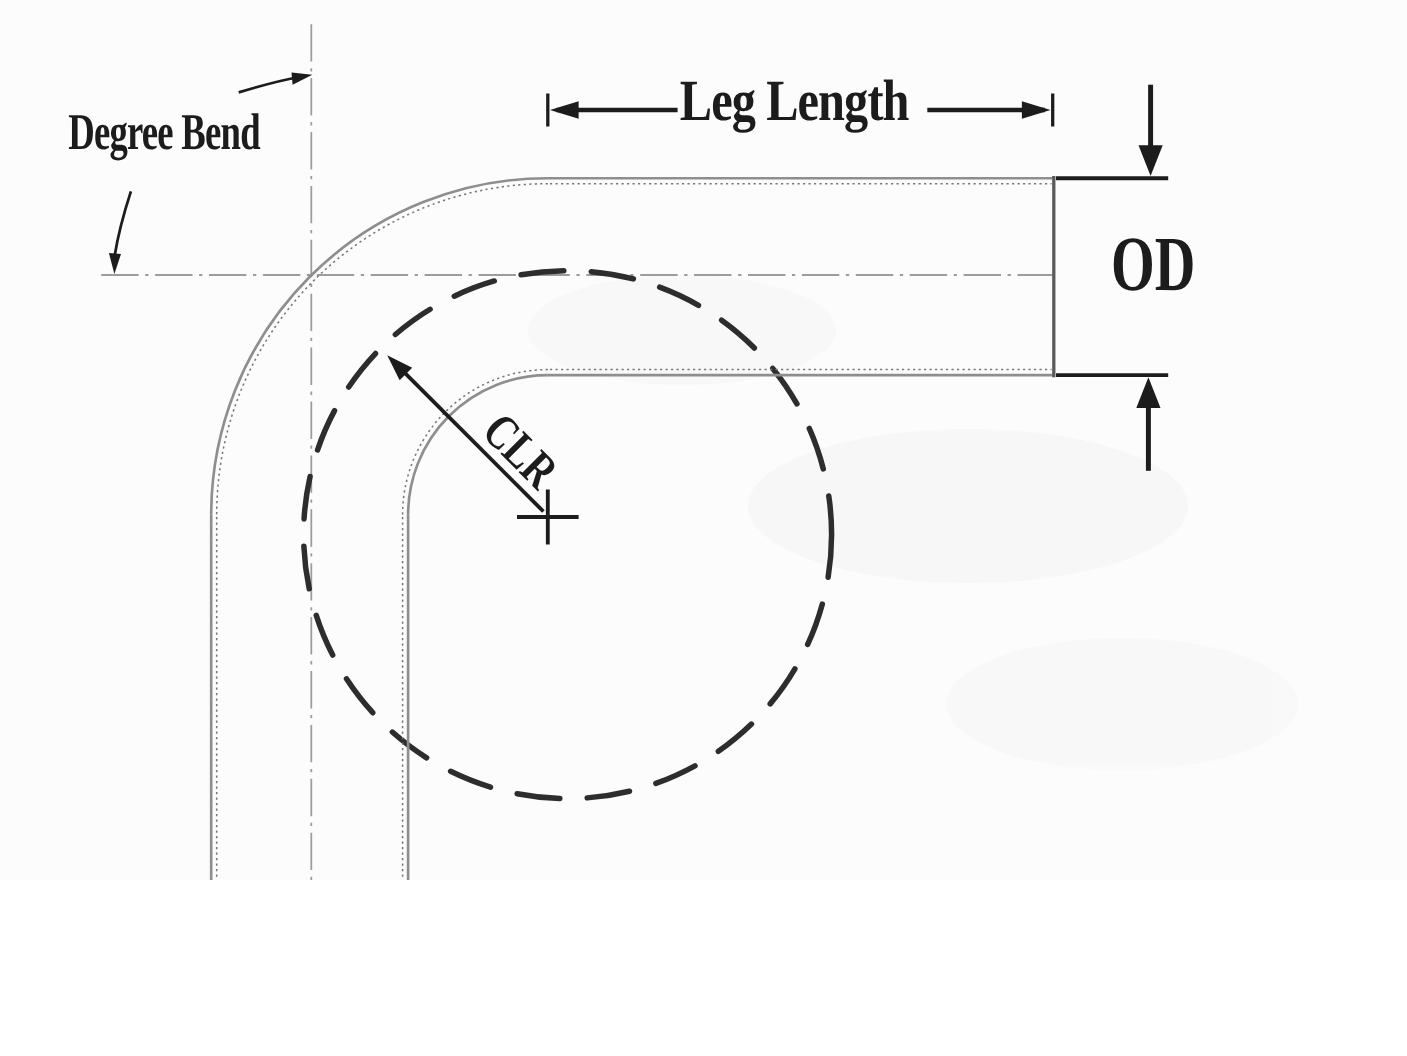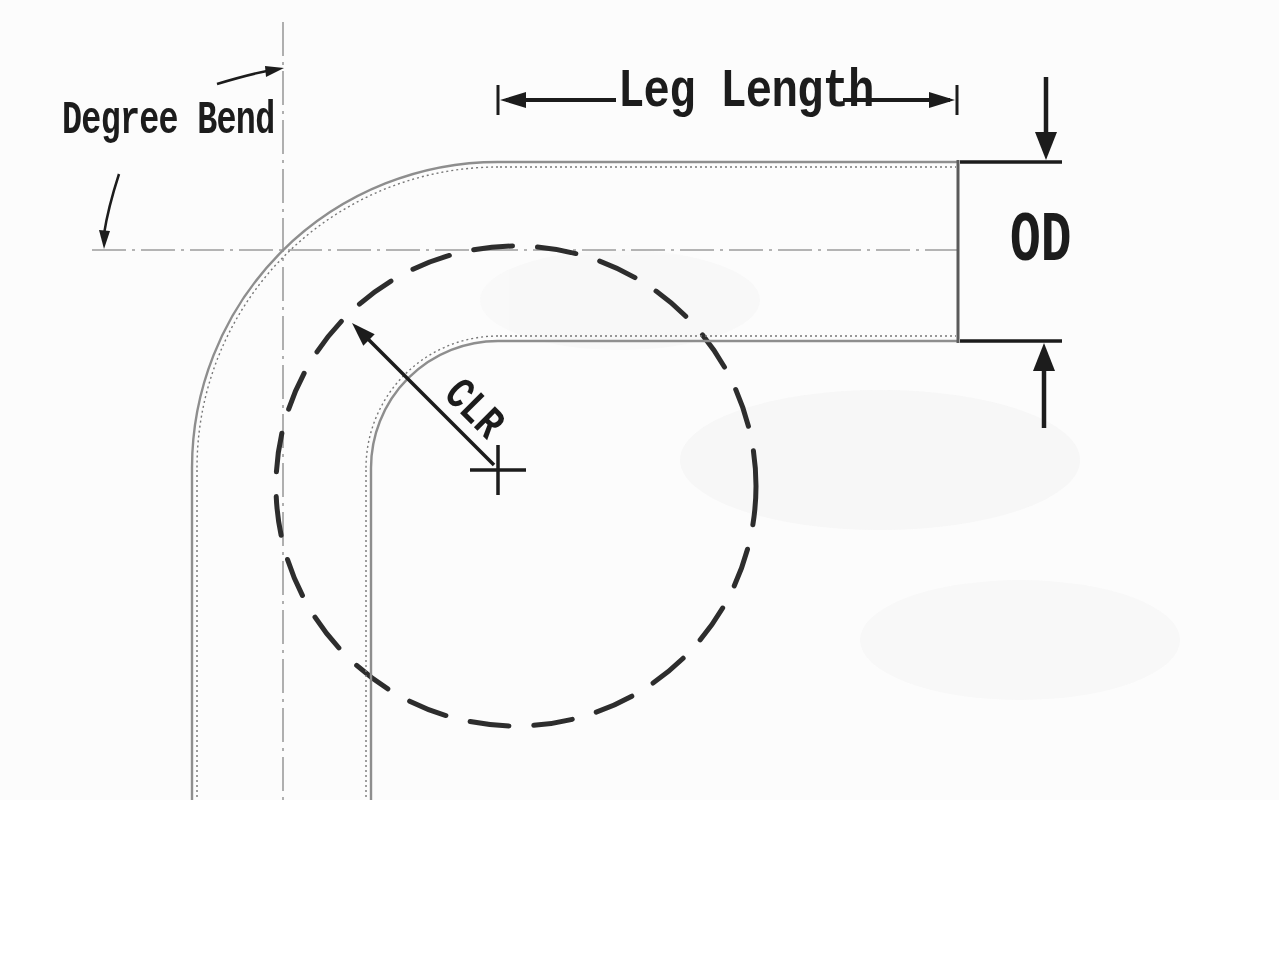--- a/index.html
+++ b/index.html
@@ -1,21 +1,21 @@
 <!DOCTYPE html>
 <html style="--background: #fcfcfc; --dimension: #1c1c1c; --tube-outline: #8e8e8e; --tube-dot: #777777; --tube-edge-dark: #5a5a5a; --centerline: #9c9c9c; --clr-circle: #2d2d2d;"><head>
 <meta charset="utf-8">
 <style>
   html,body{margin:0;padding:0;background:#fff;}
   .stage{
     position:relative;
     width:1279px;height:800px;
     background:var(--background,#fcfcfc);
     overflow:hidden;
-    font-family:Liberation Mono, monospace;
+    font-family:Liberation Serif, serif;
   }
   .stage svg{position:absolute;left:0;top:0;}
   
   .cl{stroke:var(--centerline,#9c9c9c);stroke-width:1.6;fill:none;stroke-dasharray:34 6 3 6;}
   .tube{stroke:var(--tube-outline,#8e8e8e);stroke-width:2.4;fill:none;}
   .tube-dot{stroke:var(--tube-dot,#777);stroke-width:1.4;fill:none;stroke-dasharray:2 3;}
   .cap{stroke:var(--tube-edge-dark,#5a5a5a);stroke-width:3;fill:none;}
   .circle-dash{stroke:var(--clr-circle,#2d2d2d);stroke-width:5;fill:none;stroke-dasharray:39 25;stroke-linecap:round;}
   .dim{stroke:var(--dimension,#1c1c1c);fill:none;}
   .dim-fill{fill:var(--dimension,#1c1c1c);stroke:none;}

